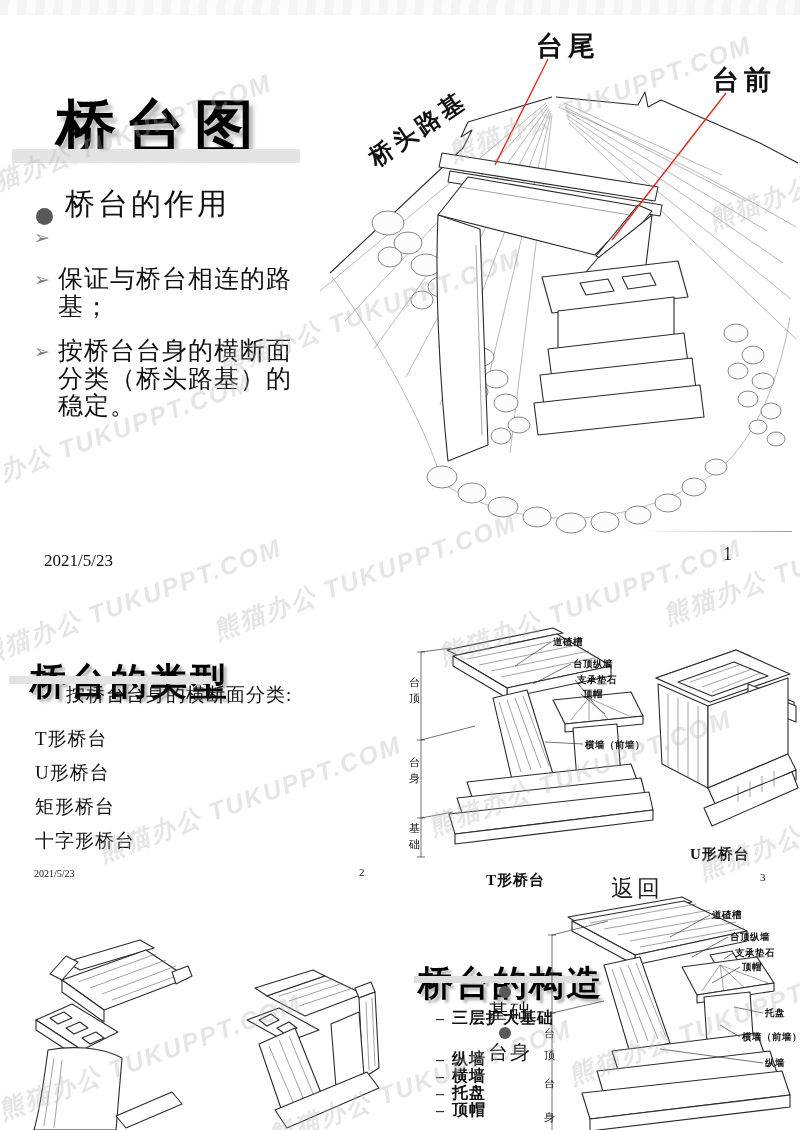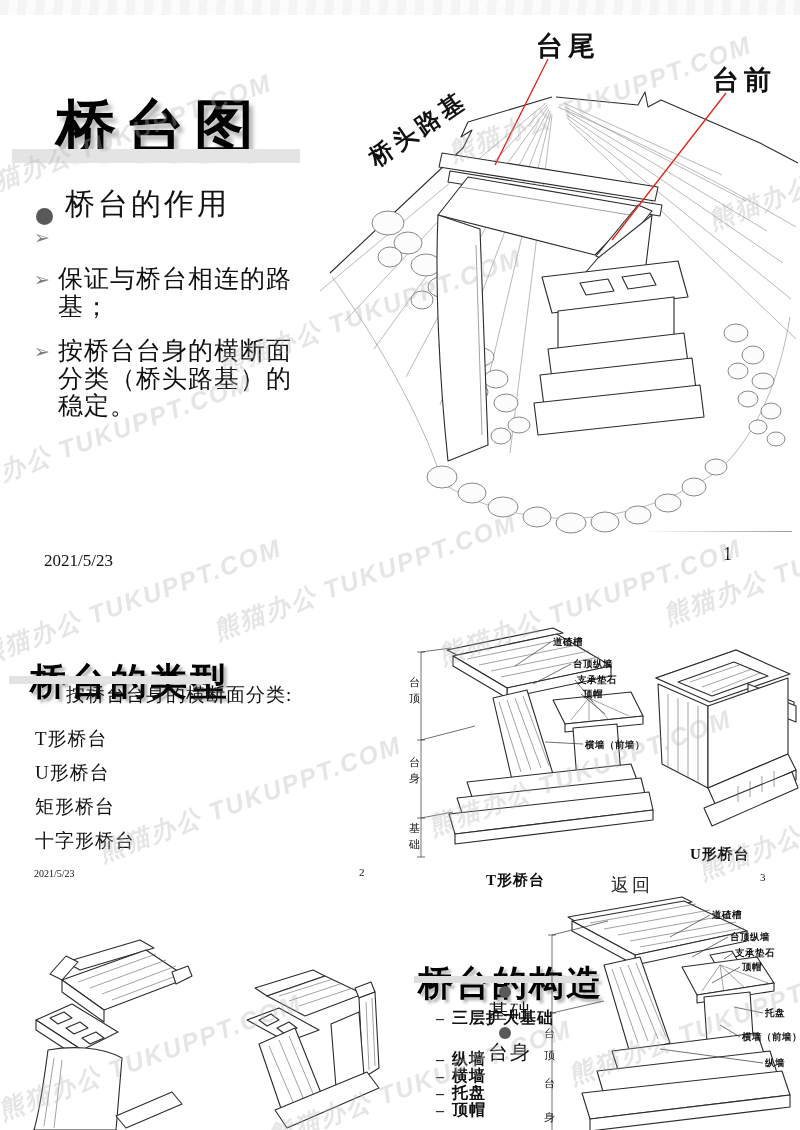--- a/index.html
+++ b/index.html
@@ -34,21 +34,21 @@
             text-shadow:3px 3px 3px rgba(0,0,0,0.30);}
   .s2-bar{position:absolute;left:9px;top:676px;width:202px;height:8px;background:#e3e3e3;}
   .s2-sub{position:absolute;left:66px;top:682px;font-size:19px;letter-spacing:1px;}
   .s2-items{position:absolute;left:35px;top:722px;font-size:19px;letter-spacing:1px;}
   .s2-items div{height:34px;line-height:34px;}
   .s2-date{position:absolute;left:34px;top:868px;font-size:10px;}
   .s2-page{position:absolute;left:359px;top:866px;font-size:11px;}
   
   .s3-cap-t{position:absolute;left:486px;top:871px;font-size:15px;font-weight:bold;letter-spacing:1px;}
   .s3-cap-u{position:absolute;left:690px;top:845px;font-size:15px;font-weight:bold;letter-spacing:1px;}
-  .s3-back{position:absolute;left:611px;top:873px;font-size:18px;letter-spacing:3px;color:#222;cursor:pointer;}
+  .s3-back{position:absolute;left:611px;top:873px;font-size:23px;letter-spacing:3px;color:#222;cursor:pointer;}
   .s3-page{position:absolute;left:760px;top:871px;font-size:11px;}
   
   .s5-title{position:absolute;left:418px;top:936px;font-family:"Liberation Sans",sans-serif;
             font-weight:900;font-size:35px;letter-spacing:2px;color:#000;line-height:1;
             text-shadow:3px 3px 3px rgba(0,0,0,0.30);}
   .s5-bar{position:absolute;left:414px;top:976px;width:178px;height:7px;background:#dedede;}
   .s5-list{position:absolute;left:420px;top:986px;width:180px;}
   .lv1{display:flex;align-items:center;height:24px;font-size:20px;letter-spacing:2px;flex-direction:column;}
   .lv1 .dot{width:12px;height:12px;margin-right:10px;}
   .lv2{display:flex;align-items:center;height:17px;font-size:16px;font-weight:bold;letter-spacing:1px;padding-left:16px;}

